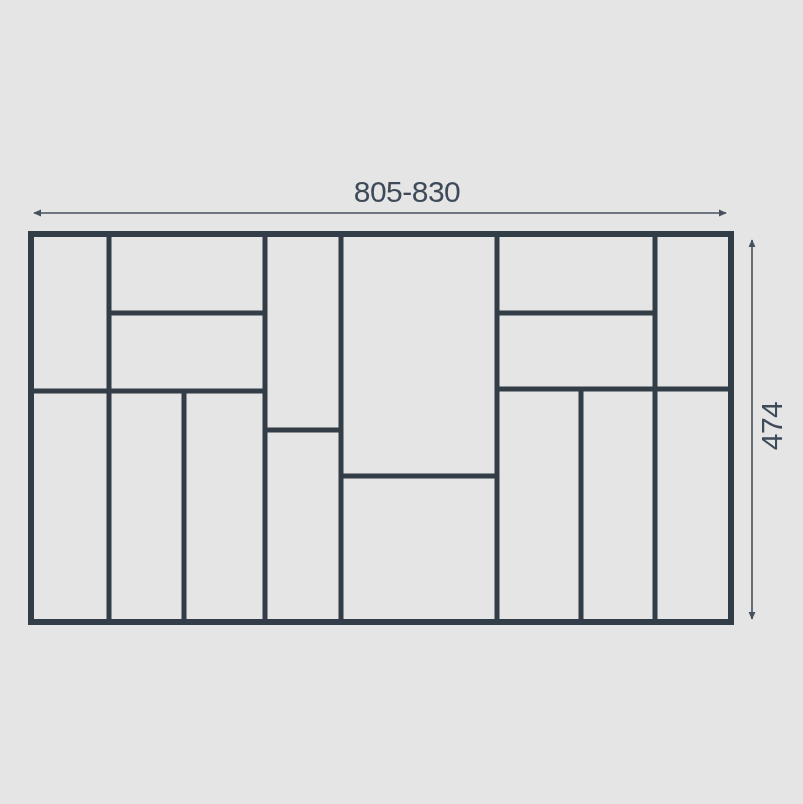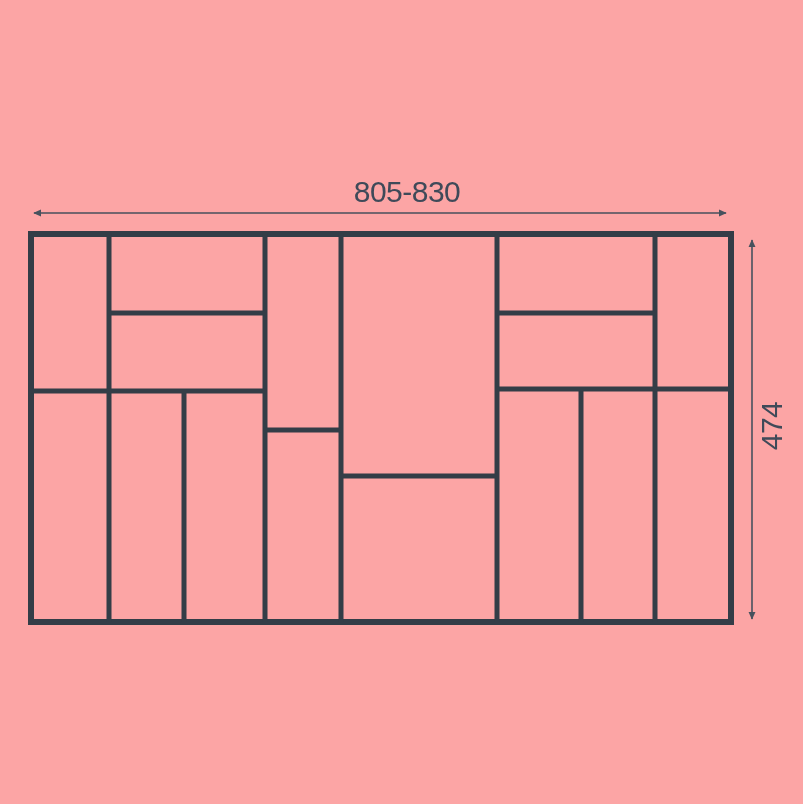--- a/index.html
+++ b/index.html
@@ -39,21 +39,21 @@
   }
   .dim-label-height {
     left: 772px;
     top: 426px;
     transform: translate(-50%, -50%) rotate(-90deg);
   }
 </style>
 </head>
 <body>
 
-<div class="stage" style="background: #fca5a5;">
+<div class="stage" style="background: #e5e5e5;">
 
   <svg class="diagram-svg" id="diagram-svg" viewBox="0 0 803 804" xmlns="http://www.w3.org/2000/svg">
     <defs>
       <marker id="dim-arrowhead" viewBox="0 0 10 10" refX="9" refY="5" markerWidth="8" markerHeight="8" orient="auto-start-reverse" markerUnits="userSpaceOnUse">
         <path d="M0,0.6 L10,5 L0,9.4 z" fill="#47515d"></path>
       </marker>
     </defs>
     <g id="walls-group">
         <rect x="31" y="234" width="700" height="388" fill="none" stroke="#333d47" stroke-width="6"></rect>
         <line x1="109" y1="234" x2="109" y2="622" stroke="#333d47" stroke-width="5"></line>

